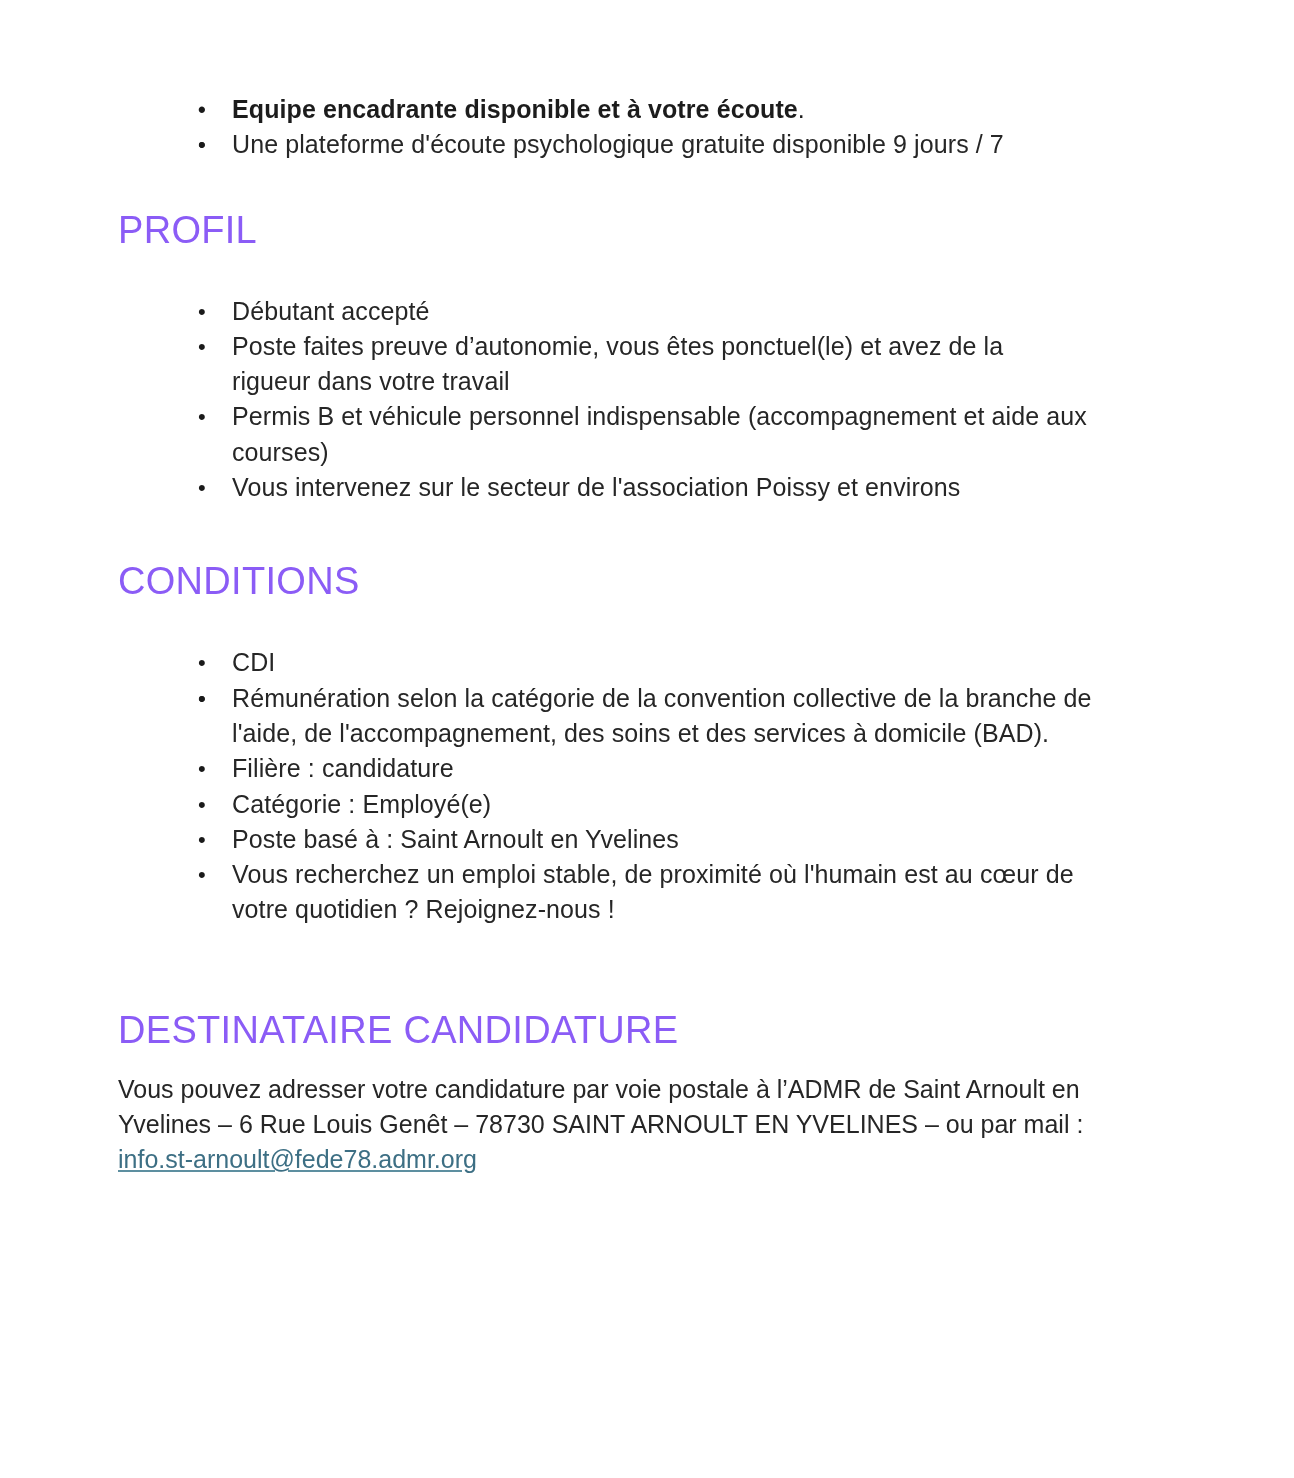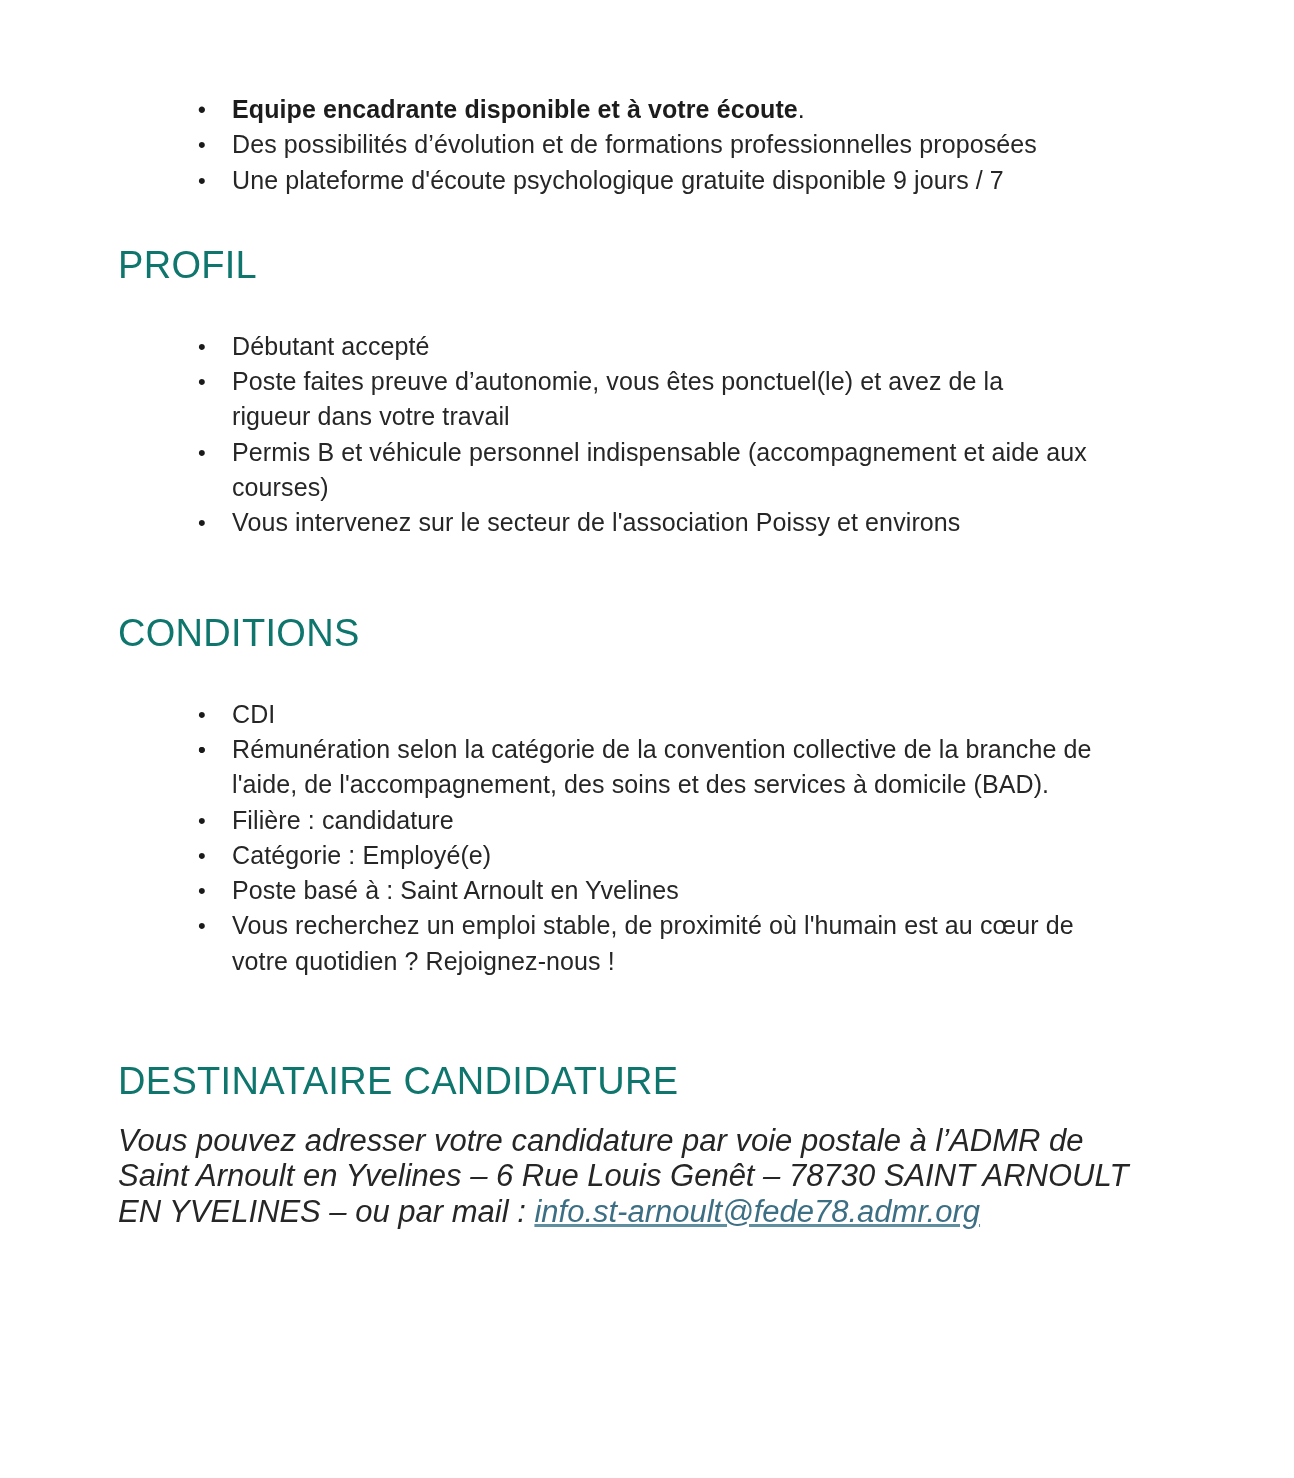--- a/index.html
+++ b/index.html
@@ -44,57 +44,55 @@
     }
     ul.bullets li.bold {
       font-weight: bold;
       color: #1c1c1c;
     }
     .section-title {
       margin: 0;
       font-weight: normal;
       font-size: 38px;
       line-height: 44px;
-      color: #0f766e;
+      color: #8b5cf6;
       letter-spacing: 0.3px;
     }
     #sec-avantages { margin-top: 0; }
     #title-profil { margin-top: 45px; }
     #list-profil { margin-top: 42px; }
-    #title-conditions { margin-top: 70px; }
+    #title-conditions { margin-top: 54px; }
     #list-conditions { margin-top: 42px; }
     #title-destinataire { margin-top: 80px; }
     .para {
       margin: 20px 0 0 0;
-      font-size: 31px;
+      font-size: 25px;
       line-height: 35.3px;
       color: #262626;
       width: 1020px;
-      font-style: italic;
     }
     .para a {
       color: #3d6f84;
       text-decoration: underline;
       text-decoration-color: #5d8fa0;
     }
   </style>
 </head>
 <body>
 
 <div class="page">
 
   <section id="sec-avantages">
     <ul class="bullets">
       <li class="bold">
         <span class="bullet">•</span>
         <span>Equipe encadrante disponible et à votre écoute</span><span style="font-weight:normal">.</span>
       </li>
       <li>
         <span class="bullet">•</span>
-        <span>Des possibilités d’évolution et de formations professionnelles proposées</span>
       </li>
       <li>
         <span class="bullet">•</span>
         <span>Une plateforme d'écoute psychologique gratuite disponible 9 jours / 7</span>
       </li>
     </ul>
   </section>
 
   <section>
     <h2 id="title-profil" class="section-title">PROFIL</h2>

